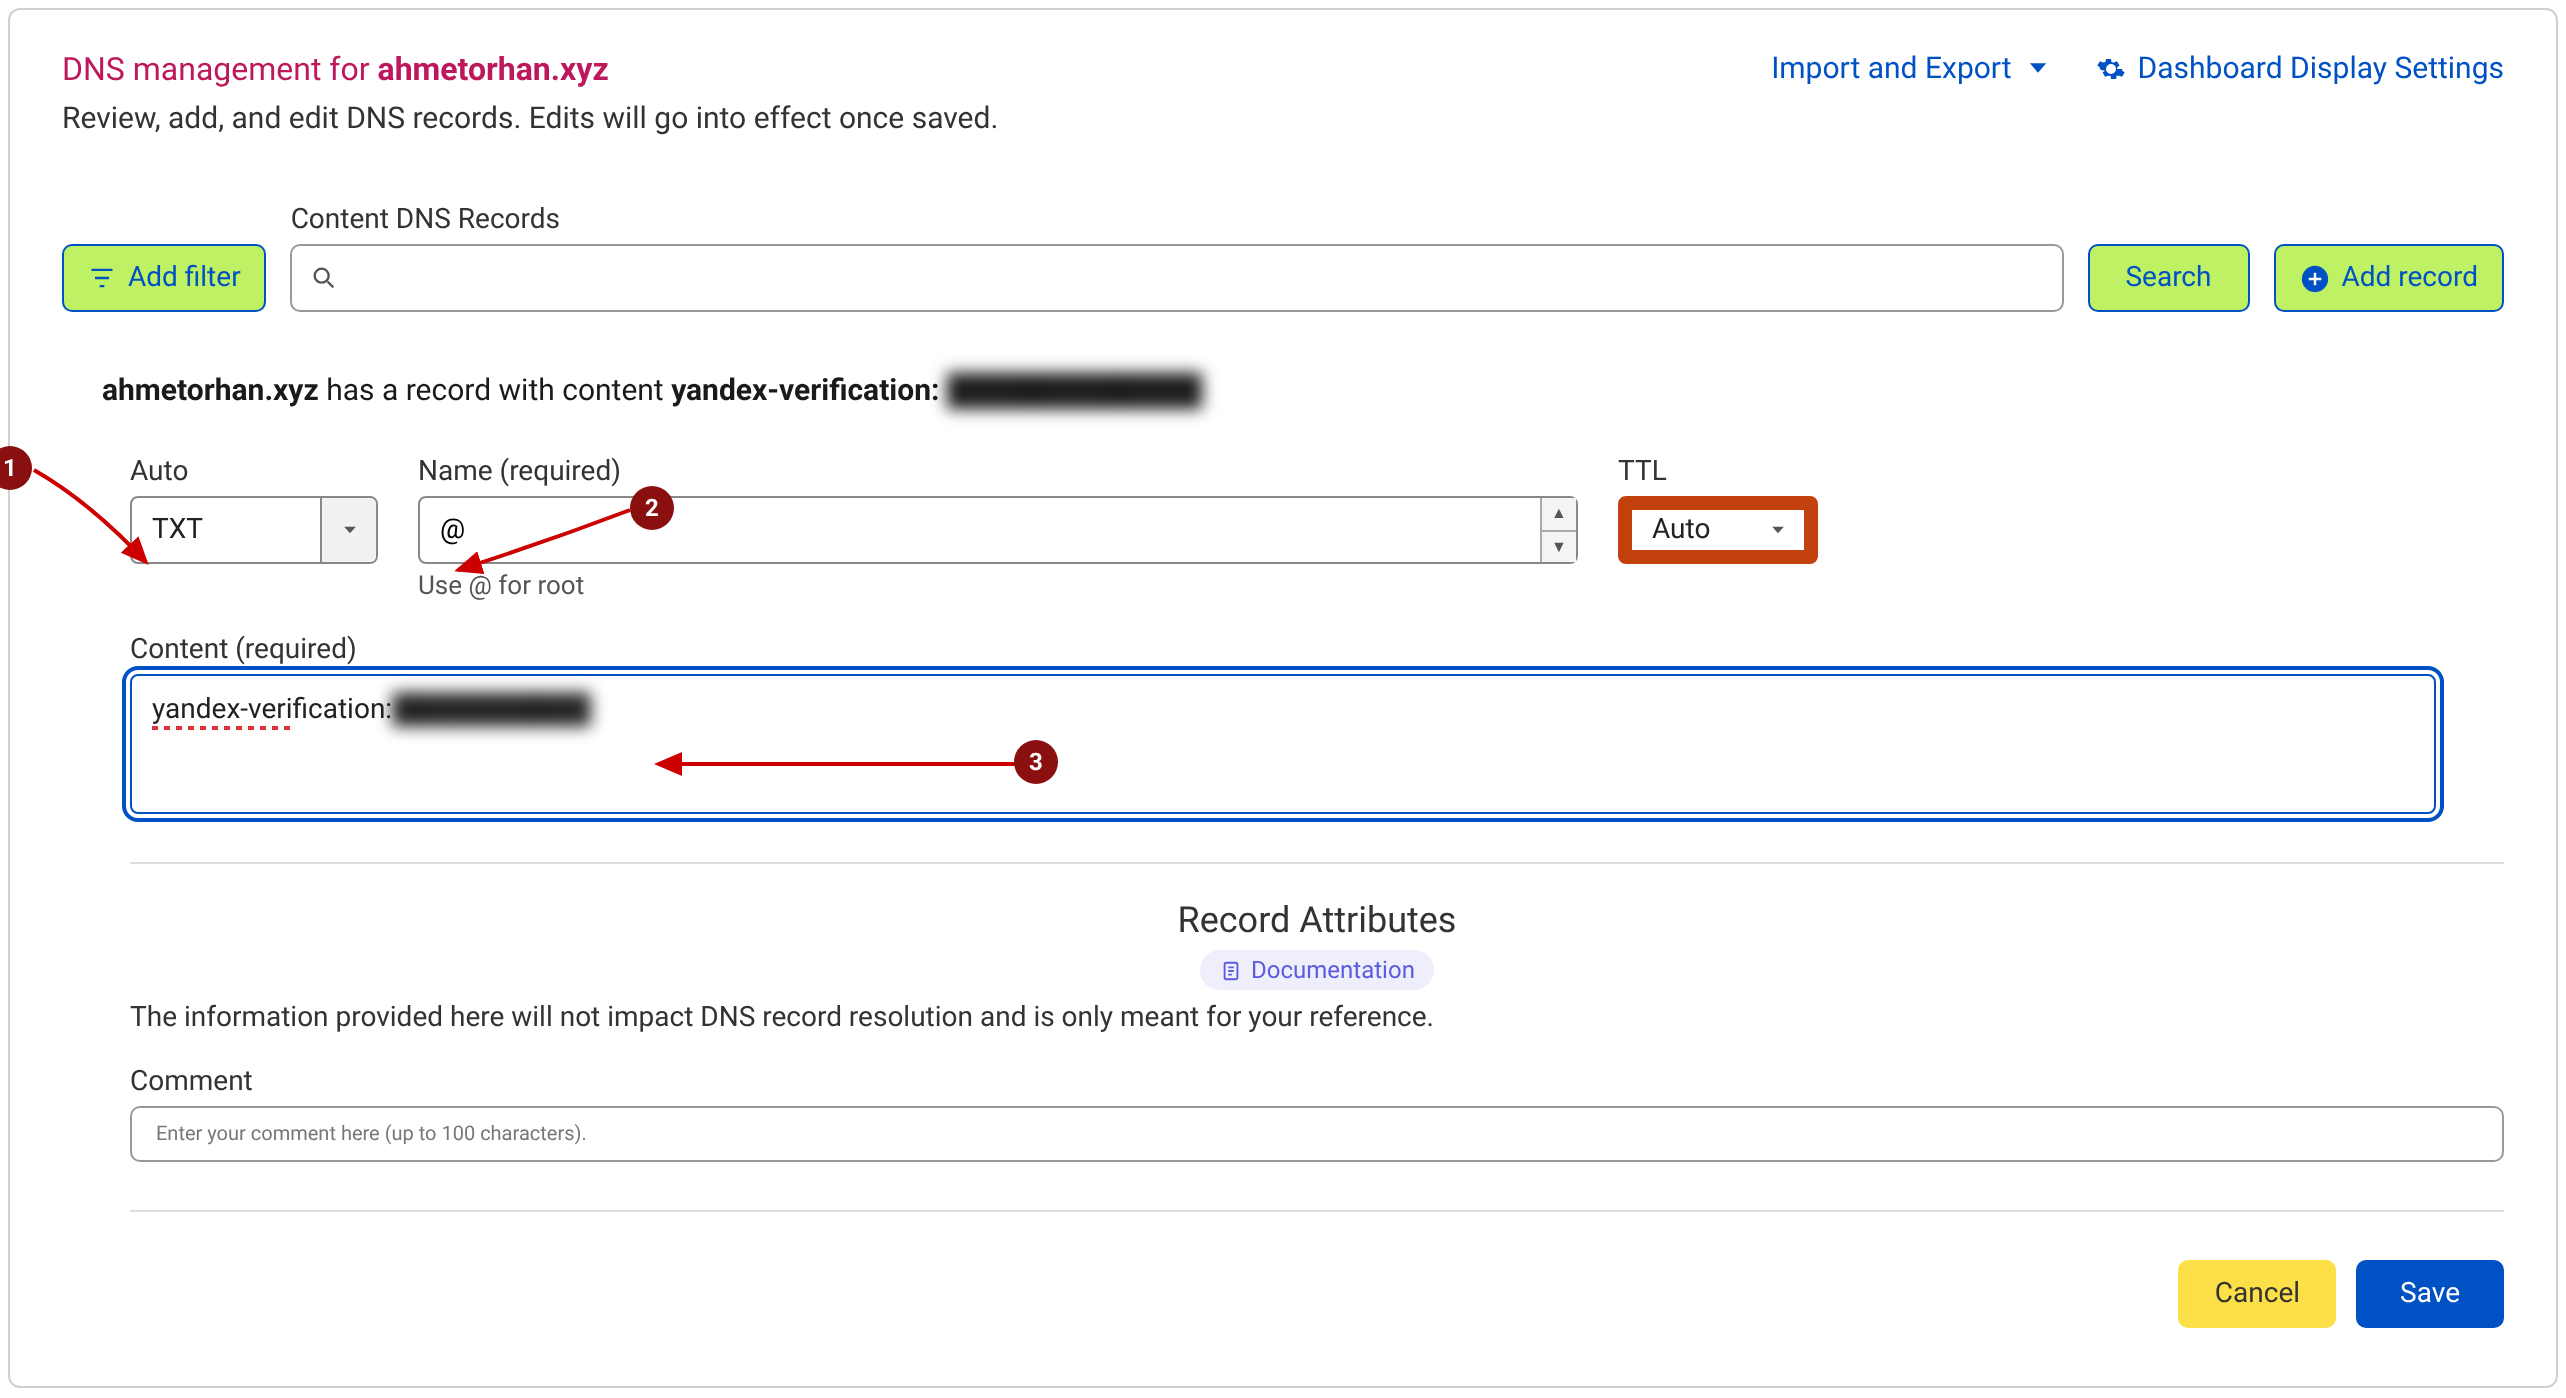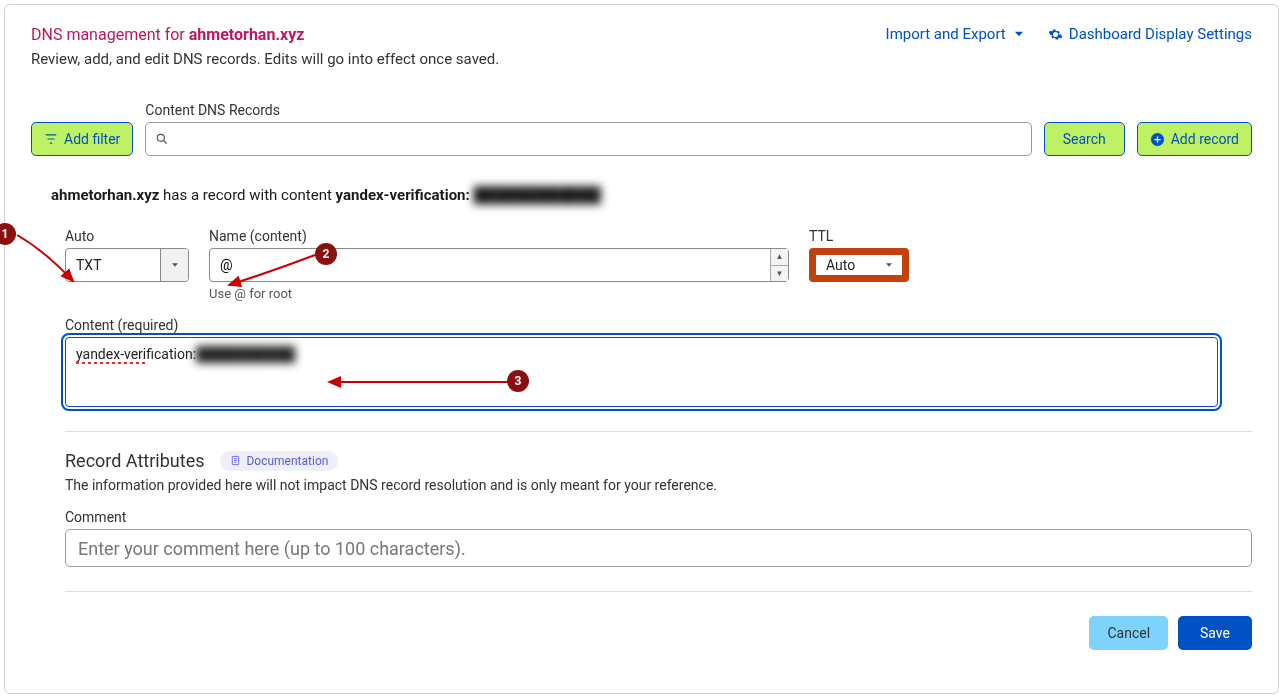--- a/index.html
+++ b/index.html
@@ -35,29 +35,29 @@
   .spinner { position: absolute; right: 1px; top: 1px; height: 32px; width: 18px; display: flex; flex-direction: column; }
   .spinner div { flex: 1; border-left: 1px solid #aaa; display: flex; align-items: center; justify-content: center; font-size: 8px; background: #f4f4f4; color: #555; }
   .spinner div:first-child { border-bottom: 1px solid #aaa; }
   .ttl-wrap { display: flex; border: 7px solid #c2410c; border-radius: 4px; height: 34px; width: 100px; align-items: center; padding: 0 8px 0 10px; justify-content: space-between; }
   .content-field { margin-top: 16px; margin-left: 34px; }
   .content-box { border: 1px solid #0051c3; outline: 2px solid #0051c3; outline-offset: 2px; border-radius: 4px; min-height: 70px; padding: 8px 10px; font-size: 14px; width: calc(100% - 34px); }
   .content-box .txt { position: relative; display: inline-block; }
   .content-box .txt::after { content:""; position:absolute; left:0; right:42%; bottom:-2px; height:2px; background: repeating-linear-gradient(90deg,#d33 0 3px, transparent 3px 6px); }
   hr.sep { border: none; border-top: 1px solid #ddd; margin: 24px 0 18px 0; margin-left: 34px; width: calc(100% - 34px); }
   .attrs { margin-left: 34px; }
-  .attrs-head { display: flex; align-items: center; gap: 16px; }
+  .attrs-head { display: flex; align-items: center; gap: 4px; flex-direction: column; }
   .attrs-title { font-size: 18px; font-weight: 400; color: #333; }
   .doc-badge { background: #efeffb; color: #5b5be0; font-size: 12px; padding: 3px 10px; border-radius: 12px; display: flex; align-items: center; gap: 5px; }
   .attrs-desc { font-size: 14px; color: #333; margin-top: 6px; }
   .comment-field { margin-top: 16px; }
-  .comment-input { width: calc(100%); height: 38px; border: 1px solid #999; border-radius: 5px; padding: 0 12px; font-size: 18px; }
+  .comment-input { width: calc(100%); height: 28px; border: 1px solid #999; border-radius: 5px; padding: 0 12px; font-size: 10px; }
   .comment-input::placeholder { color: #777; }
   .footer-actions { display: flex; justify-content: flex-end; gap: 10px; margin-top: 24px; }
-  .btn-cancel { background: #7dd3fc; border: none; border-radius: 5px; padding: 9px 18px; font-size: 14px; color: #333; cursor: pointer; }
+  .btn-cancel { background: #fde047; border: none; border-radius: 5px; padding: 9px 18px; font-size: 14px; color: #333; cursor: pointer; }
   .btn-save { background: #0051c3; border: none; border-radius: 5px; padding: 9px 22px; font-size: 14px; color: #fff; cursor: pointer; }
   
   .marker { position: absolute; width: 22px; height: 22px; border-radius: 50%; background: #8a1010; color: #fff; font-size: 12px; font-weight: 700; display: flex; align-items: center; justify-content: center; z-index: 30; }
   .arrow-svg { position: absolute; z-index: 25; overflow: visible; pointer-events: none; }
 </style>
 </head>
 <body>
 
 <div class="container">
 
@@ -123,21 +123,21 @@
       <div class="select-wrap">
         <div class="val">TXT</div>
         <div class="arrow-btn">
           <svg width="10" height="10" viewBox="0 0 24 24" fill="#555">
               <path d="M5 8l7 8 7-8z"></path>
             </svg>
         </div>
       </div>
     </div>
     <div class="field">
-      <div class="field-label">Name (content)</div>
+      <div class="field-label">Name (required)</div>
       <div class="name-wrap">
         <input class="name-input" value="@" style="">
         <div class="spinner">
           <div>▲</div>
           <div>▼</div>
         </div>
       </div>
       <div class="helper">Use @ for root</div>
     </div>
     <div class="field">

